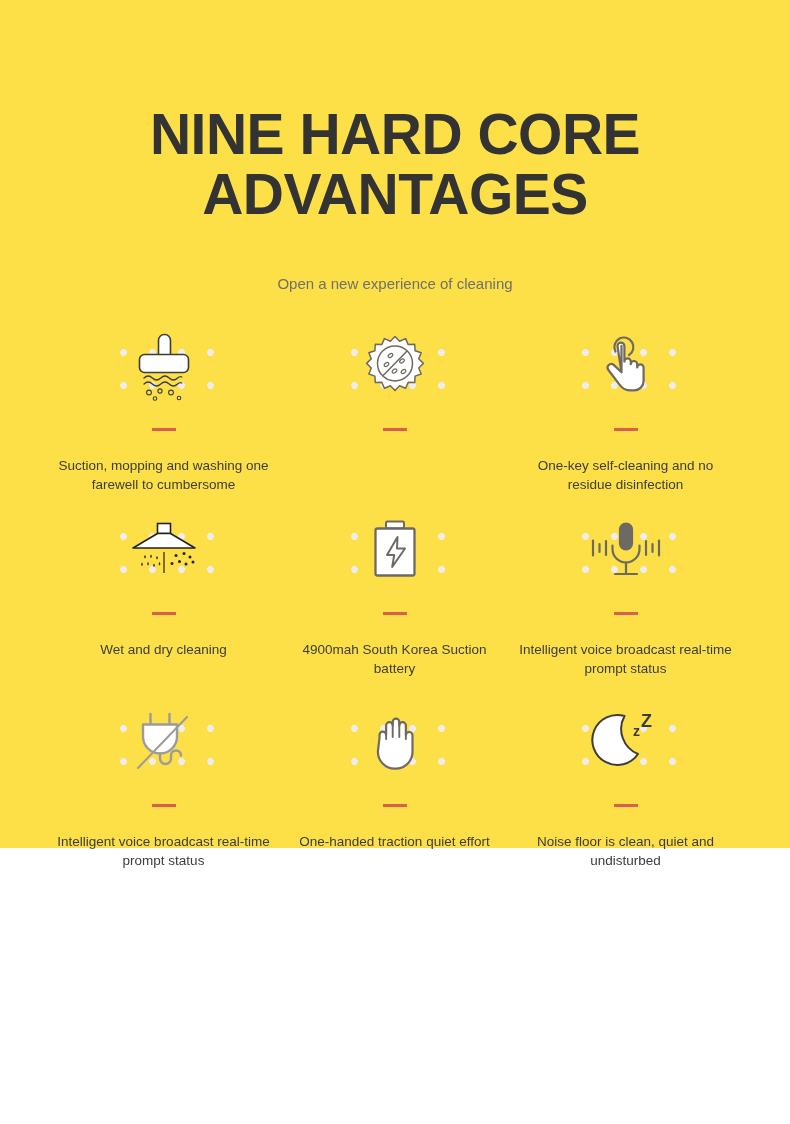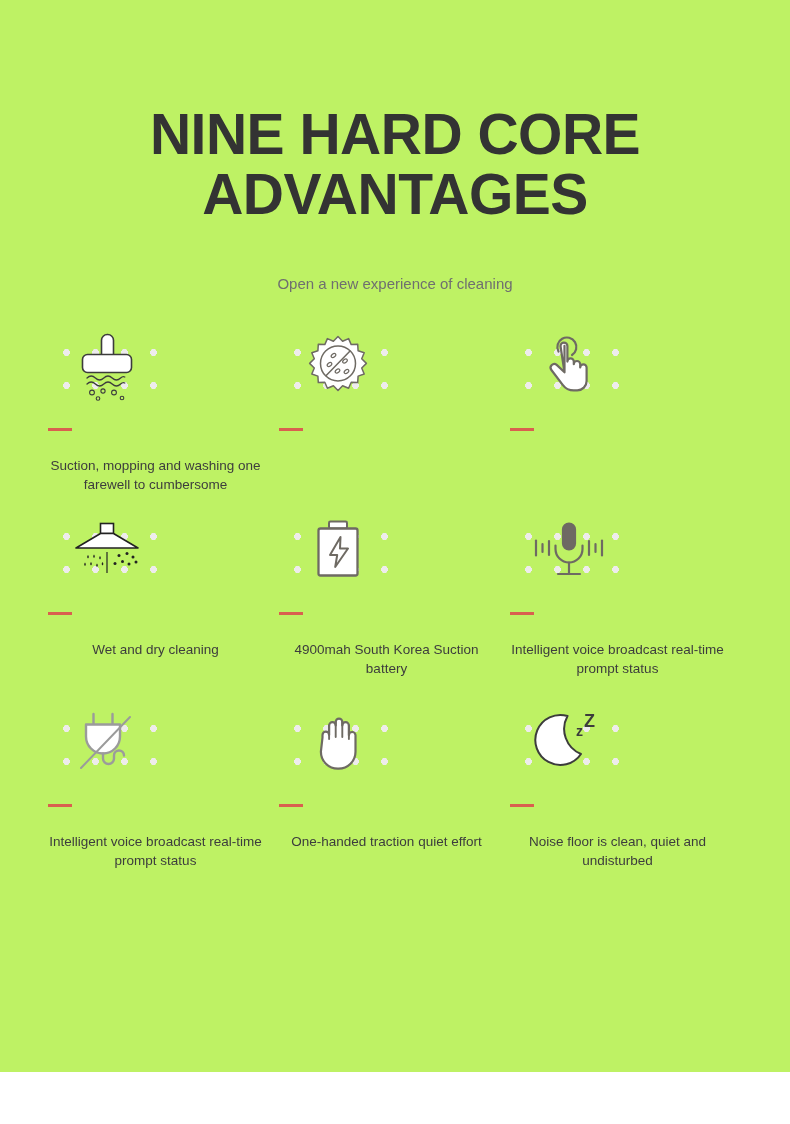--- a/index.html
+++ b/index.html
@@ -11,23 +11,23 @@
     width: 790px;
     height: 1124px;
     font-family: "Liberation Sans", sans-serif;
     color: #3a3a3a;
     overflow: hidden;
     position: relative;
   }
 
   .page {
     width: 790px;
-    height: 1072px;
+    height: 848px;
     position: relative;
-    background: #bef264;
+    background: #fde047;
   }
 
   
   .header {
     padding-top: 104px;
     text-align: center;
   }
   .title {
     font-size: 57px;
     line-height: 60px;
@@ -60,21 +60,21 @@
     display: flex;
     width: 100%;
   }
   .row-2 { margin-top: 12px; }
   .row-3 { margin-top: 20px; }
 
   .cell {
     width: 231px;
     display: flex;
     flex-direction: column;
-    align-items: flex-start;
+    align-items: center;
     box-sizing: border-box;
   }
 
   .icon-wrap {
     position: relative;
     width: 118px;
     height: 92px;
     display: flex;
     align-items: center;
     justify-content: center;
@@ -180,20 +180,21 @@
                      M25.5 39.3 l-7.8 -7.4 a3.7 3.7 0 0 0 -5.3 5.1
                      l11.3 14.8 c2.6 3.5 6.5 5.6 11.1 5.6 h3.4
                      a9.4 9.4 0 0 0 9.4 -9.4 v-13.5
                      a3.2 3.2 0 0 0 -6.4 0
                      v-3.3 a3.2 3.2 0 0 0 -6.4 0
                      v-2.6 a3.2 3.2 0 0 0 -6.4 0
                      v-15.6 a3.45 3.45 0 0 0 -6.9 0 z" stroke="#6e6a63" stroke-width="2.2" fill="#ffffff" stroke-linejoin="round" stroke-linecap="round"></path>
           </svg>
         </div>
         <div class="dash"></div>
+        <div class="caption">One-key self-cleaning and no residue disinfection</div>
       </div>
     </div>
 
     <div class="row row-2">
 
       <div class="cell">
         <div class="icon-wrap">
           <span class="dots"></span>
           <svg class="icon-svg" width="76" height="66" viewBox="0 0 76 66" fill="none">
             <rect x="31.5" y="4.5" width="13" height="10" stroke="#222222" stroke-width="1.6" fill="#ffffff"></rect>

